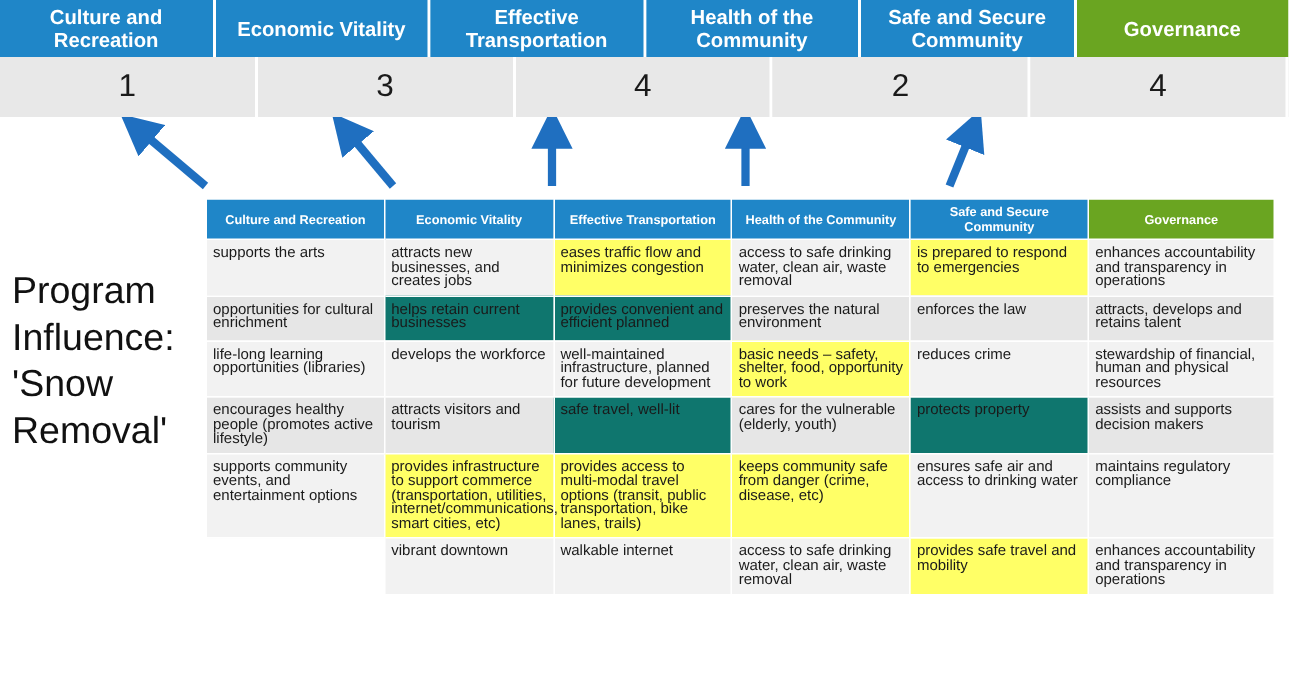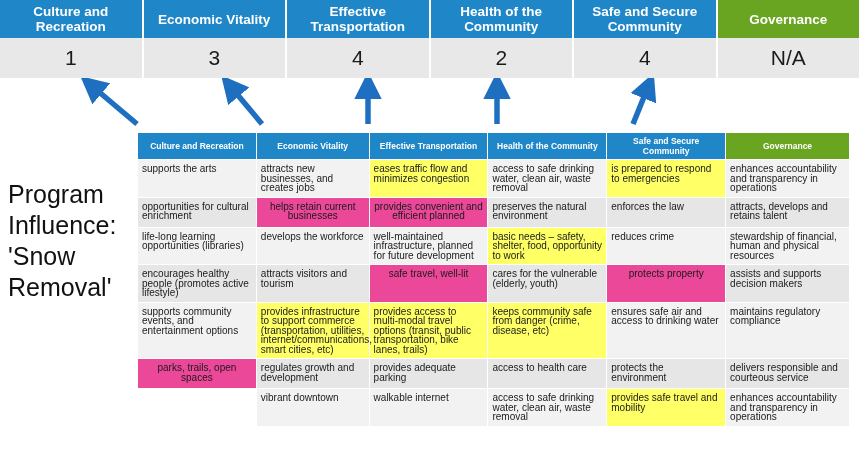--- a/index.html
+++ b/index.html
@@ -130,22 +130,21 @@
     margin-top: 40px;
   }
   #matrix td.blank {
     background: #ffffff;
     border-color: #ffffff;
   }
   #matrix tr.r-even td {
     background: #e6e6e6;
   }
   #matrix tr.r-even td.hl {
-    background: #ec4899;
-    text-align: center;
+    background: #0f766e;
   }
   #matrix tr.r-even td.blank {
     background: #ffffff;
   }
 </style>
 </head>
 <body>
 
 <div id="top-band">
   <div class="top-head-cell">Culture and Recreation</div>
@@ -155,21 +154,20 @@
   <div class="top-head-cell">Safe and Secure Community</div>
   <div class="top-head-cell gov">Governance</div>
 </div>
 
 <div id="score-band">
   <div class="score-cell">1</div>
   <div class="score-cell">3</div>
   <div class="score-cell">4</div>
   <div class="score-cell">2</div>
   <div class="score-cell">4</div>
-  <div class="score-cell last">N/A</div>
 </div>
 
 <svg id="arrows" viewBox="0 0 859 54" width="859" height="54">
   <defs>
     <marker id="ah" markerWidth="5" markerHeight="5" refX="2.2" refY="2.5" orient="auto">
       <path d="M0,0 L5,2.5 L0,5 z" fill="#1f6fc0"></path>
     </marker>
   </defs>
   <g stroke="#1f6fc0" stroke-width="5.5" fill="none" marker-end="url(#ah)">
     <line x1="137" y1="46" x2="92" y2="8"></line>
@@ -227,28 +225,20 @@
       <td>assists and supports decision makers</td>
     </tr>
     <tr>
       <td>supports community events, and entertainment options</td>
       <td class="hl">provides infrastructure to support commerce (transportation, utilities, internet/communications, smart cities, etc)</td>
       <td class="hl">provides access to multi-modal travel options (transit, public transportation, bike lanes, trails)</td>
       <td class="hl">keeps community safe from danger (crime, disease, etc)</td>
       <td>ensures safe air and access to drinking water</td>
       <td>maintains regulatory compliance</td>
     </tr>
-    <tr class="r-even">
-      <td class="hl">parks, trails, open spaces</td>
-      <td>regulates growth and development</td>
-      <td>provides adequate parking</td>
-      <td>access to health care</td>
-      <td>protects the environment</td>
-      <td>delivers responsible and courteous service</td>
-    </tr>
     <tr>
       <td class="blank"></td>
       <td>vibrant downtown</td>
       <td>walkable internet</td>
       <td>access to safe drinking water, clean air, waste removal</td>
       <td class="hl">provides safe travel and mobility</td>
       <td>enhances accountability and transparency in operations</td>
     </tr>
   </tbody>
 </table>

